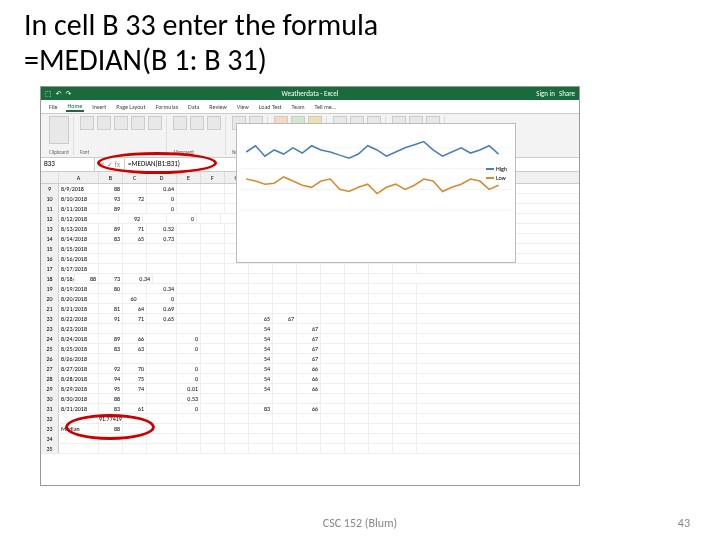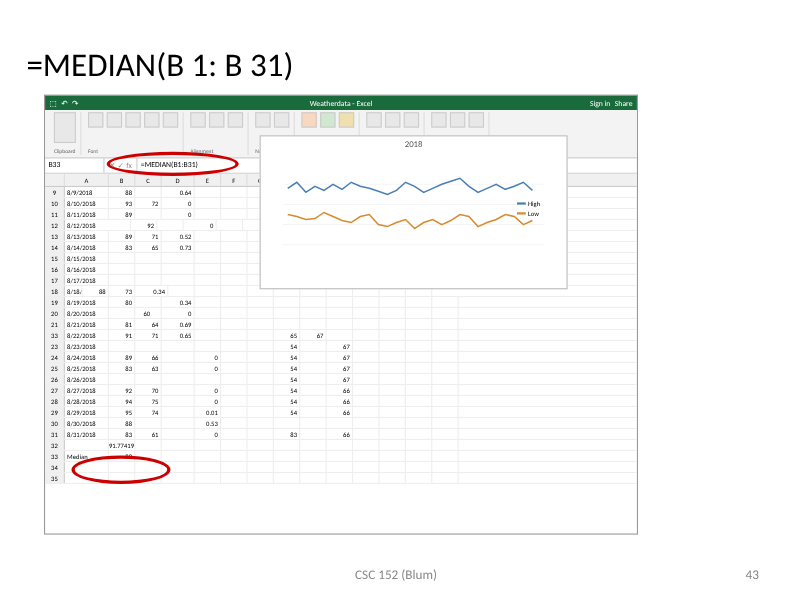--- a/index.html
+++ b/index.html
@@ -29,52 +29,65 @@
   .red-oval { position: absolute; border: 3px solid #c00; border-radius: 50%; pointer-events: none; }
   .colheads { display: flex; height: 12px; background: #f0f0f0; border-bottom: 1px solid #ccc; font-size: 6px; }
   .colheads div { border-right: 1px solid #ddd; text-align: center; line-height: 12px; }
   .rownum { width: 18px; background: #f0f0f0; border-right: 1px solid #ccc; text-align: center; font-size: 6px; line-height: 10px; }
   .cells-wrap { flex: 1; }
   .datarow { display: flex; height: 10px; border-bottom: 1px solid #eee; }
   .cell { border-right: 1px solid #eee; font-size: 6px; line-height: 10px; text-align: right; padding-right: 2px; overflow: hidden; white-space: nowrap; }
   .cell.left { text-align: left; padding-left: 2px; }
   .chart { position: absolute; left: 195px; top: 36px; width: 280px; height: 140px; border: 1px solid #bbb; background: #fff; }
   .chart-title { text-align: center; font-size: 8px; padding: 3px; color: #555; }
-  .chart-body { position: relative; height: 110px; margin: 0 20px; }
+  .chart-body { position: relative; height: 110px; margin: 0 4px; }
   .legend { position: absolute; right: 4px; top: 40px; font-size: 6px; }
   .legend div { display: flex; align-items: center; gap: 2px; margin: 1px 0; }
   .lswatch { width: 8px; height: 2px; }
   .sheet-tabs { height: 15px; background: #f0f0f0; border-top: 1px solid #ccc; display: flex; align-items: center; padding: 0 20px; font-size: 6px; }
   .sheet-tab { background: #fff; border: 1px solid #ccc; padding: 1px 8px; }
   .note { position: absolute; right: 30px; top: 190px; width: 195px; border: 1px solid #333; background: #fff; padding: 6px 8px; font-size: 14px; line-height: 1.25; }
   .footer { position: absolute; bottom: 10px; left: 0; width: 720px; display: flex; justify-content: space-between; padding: 0 30px; font-size: 12px; color: #888; }
   .footer .ctr { position: absolute; left: 50%; transform: translateX(-50%); }
 </style>
 </head>
 <body>
 
 <div class="slide">
   <div class="title">
-    <br>
+    <span>In cell B 33 enter the formula</span><br>
     <span>=MEDIAN(B 1: B 31)</span>
   </div>
 
   <div class="excel">
     <div class="ex-titlebar">
       <div class="left">
           <span>⬚</span>
           <span>↶</span>
           <span>↷</span>
         </div>
       <span>Weatherdata - Excel</span>
       <div class="right">
           <span>Sign in</span>
           <span>Share</span>
         </div>
     </div>
+    <div class="ex-tabs" id="ex-tabs">
+        <span class="tab">File</span>
+        <span class="tab sel">Home</span>
+        <span class="tab">Insert</span>
+        <span class="tab">Page Layout</span>
+        <span class="tab">Formulas</span>
+        <span class="tab">Data</span>
+        <span class="tab">Review</span>
+        <span class="tab">View</span>
+        <span class="tab">Load Test</span>
+        <span class="tab">Team</span>
+        <span class="tab">Tell me...</span>
+      </div>
     <div class="ribbon">
       <div class="rgroup">
           <div class="icons">
             <div class="ricon big"></div>
           </div>
           <span>Clipboard</span>
         </div>
       <div class="rgroup">
           <div class="icons">
             <div class="ricon"></div>
@@ -611,21 +624,20 @@
             <div class="cell" style="width: 24px;"></div>
             <div class="cell" style="width: 24px;"></div>
             <div class="cell" style="width: 24px;"></div>
             <div class="cell" style="width: 24px;"></div>
             <div class="cell" style="width: 24px;"></div>
             <div class="cell" style="width: 24px;"></div>
           </div>
         </div>
     </div>
     <div class="chart">
-      <div class="chart-title">2018</div>
       <div class="chart-body">
         <svg width="100%" height="100%" viewBox="0 0 260 100">
           <g stroke="#e8e8e8" stroke-width="0.5">
             <line x1="0" y1="20" x2="260" y2="20"></line>
               <line x1="0" y1="40" x2="260" y2="40"></line>
               <line x1="0" y1="60" x2="260" y2="60"></line>
               <line x1="0" y1="80" x2="260" y2="80"></line>
           </g>
           <polyline fill="none" stroke="#4a7fb5" stroke-width="1.5" points="5,24 14,18 23,28 32,22 41,26 50,20 59,25 68,18 77,22 86,24 95,27 104,30 113,26 122,18 131,22 140,28 149,24 158,20 167,17 176,14 185,22 194,28 203,24 212,20 221,25 230,22 239,18 248,26"></polyline>
           <polyline fill="none" stroke="#d88a2e" stroke-width="1.5" points="5,50 14,52 23,55 32,54 41,48 50,52 59,56 68,58 77,52 86,50 95,60 104,62 113,58 122,55 131,64 140,58 149,55 158,60 167,56 176,50 185,52 194,62 203,58 212,55 221,50 230,52 239,60 248,56"></polyline>

